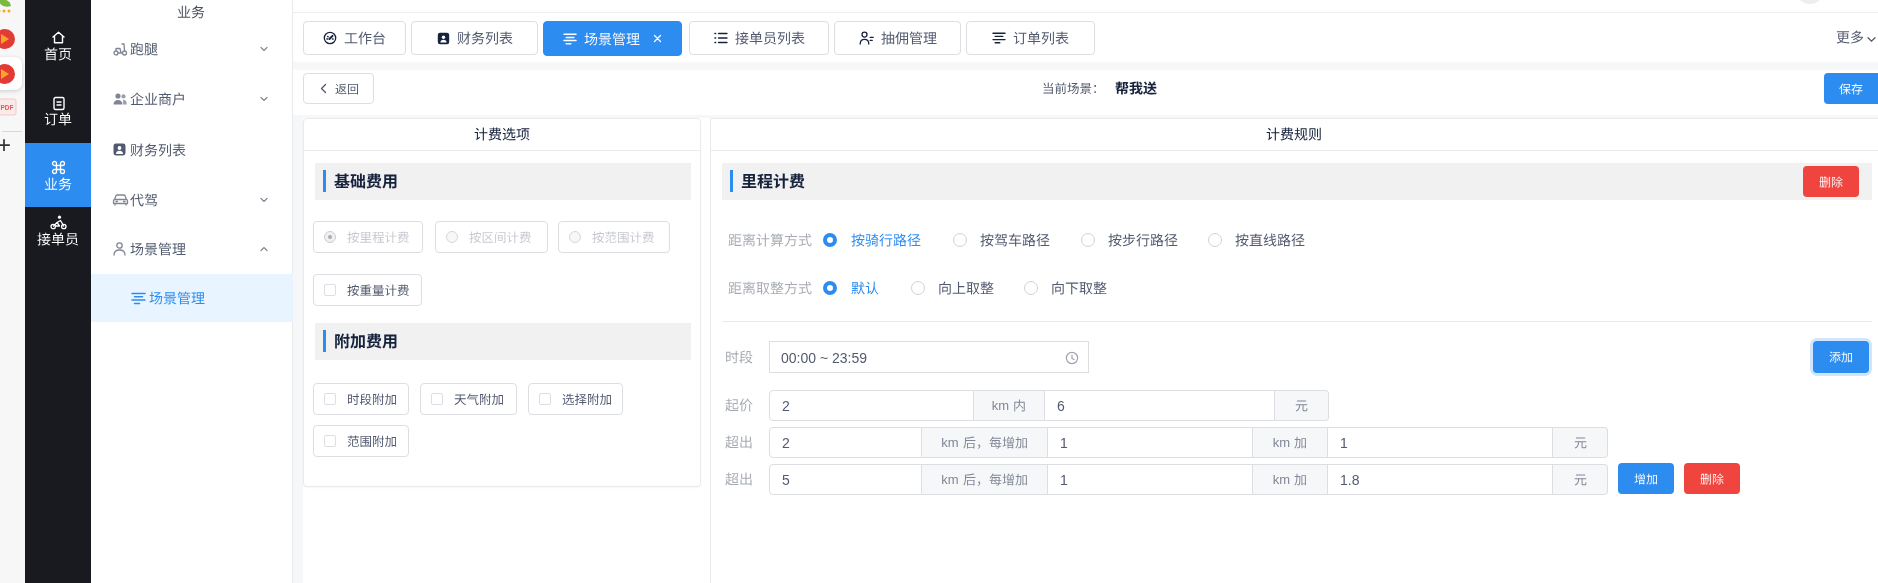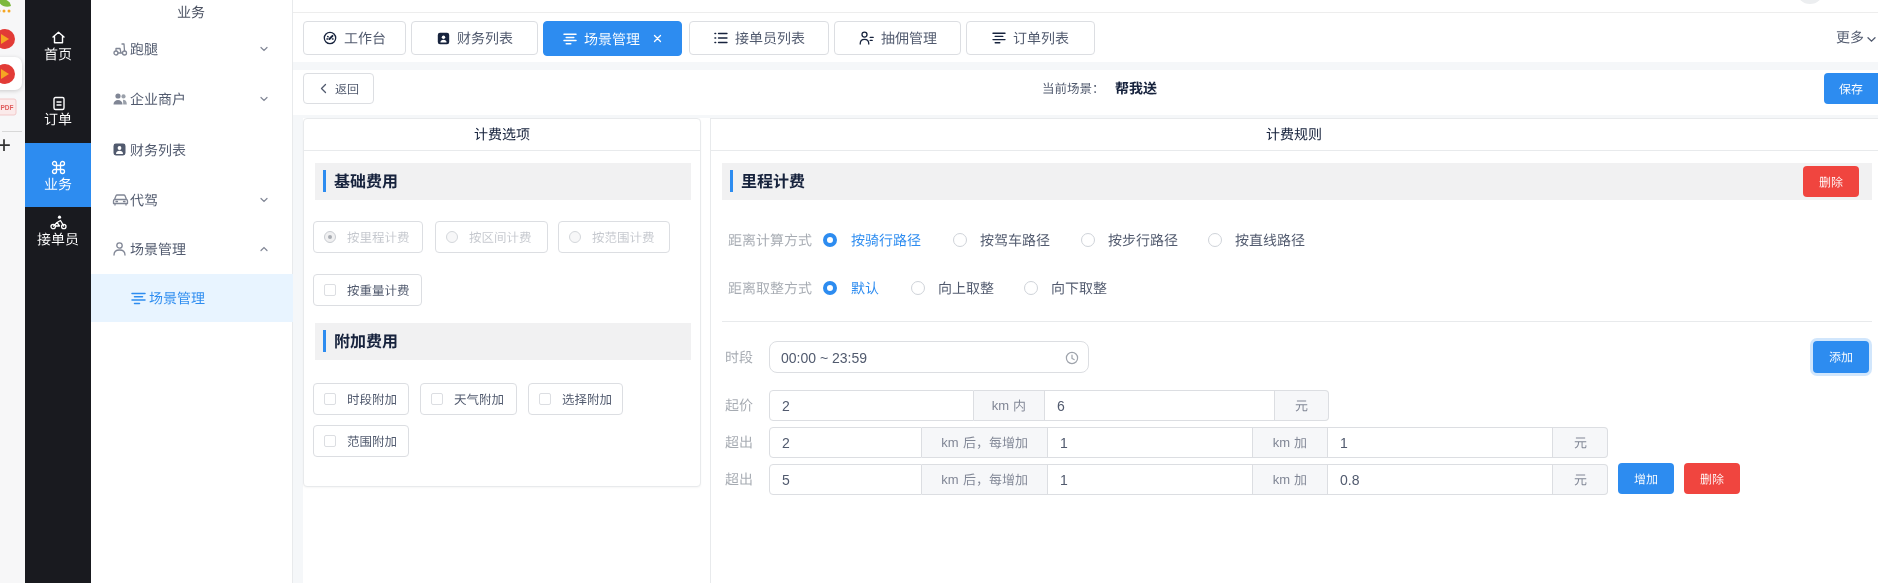--- a/index.html
+++ b/index.html
@@ -669,21 +669,21 @@
           <use href="#g6574r" x="3000"></use>
         </g>
       </svg></div>
     <div style="position:absolute;left:12px;top:203px;width:1150px;height:1px;background:#e8eaec"></div>
     <div style="position:absolute;left:15px;top:232.0px;line-height:0"><svg class="zh" width="28.0" height="14.0" viewBox="0 0 2000 1000" fill="#a6abb2">
         <g transform="translate(0,880) scale(1,-1)">
           <use href="#g65f6r" x="0"></use>
           <use href="#g6bb5r" x="1000"></use>
         </g>
       </svg></div>
-    <div style="position:absolute;left:59px;top:223px;width:320px;height:32px;border:1px solid #dcdee2;border-radius:8px;box-sizing:border-box;background:#fff">
+    <div style="position:absolute;left:59px;top:223px;width:320px;height:32px;border:1px solid #dcdee2;border-radius:0;box-sizing:border-box;background:#fff">
 <div style="position:absolute;left:11px;top:8px;font:14px &quot;Liberation Sans&quot;;color:#515a6e">00:00 ~ 23:59</div>
 <svg style="position:absolute;right:9px;top:9px" width="14" height="14" viewBox="0 0 14 14">
         <circle cx="7" cy="7" r="5.6" stroke="#9ea3ab" stroke-width="1.2" fill="none"></circle>
         <path d="M7 4.2 V7.4 L9.1 8.6" stroke="#9ea3ab" stroke-width="1.2" fill="none" stroke-linecap="round"></path>
       </svg>
     </div>
     <div style="position:absolute;left:1103px;top:223px;width:56px;height:32px;background:#2d8cf0;border-radius:4px;box-shadow:0 0 0 3px rgba(45,140,240,.22);display:flex;align-items:center;justify-content:center;line-height:0">
       <svg class="zh" width="24.0" height="12.0" viewBox="0 0 2000 1000" fill="#fff">
         <g transform="translate(0,880) scale(1,-1)">
           <use href="#g6dfbr" x="0"></use>
@@ -786,21 +786,21 @@
     </div>
     <div style="position:absolute;left:543px;top:346px;width:75px;height:31px;border:1px solid #dcdee2;border-left:none;border-radius:0;box-sizing:border-box;background:#f6f7f9;display:flex;align-items:center;justify-content:center;gap:4px;line-height:0;z-index:1">
       <span style="font:13px &quot;Liberation Sans&quot;;color:#808695">km</span>
       <svg class="zh" width="13.0" height="13.0" viewBox="0 0 1000 1000" fill="#808695">
         <g transform="translate(0,880) scale(1,-1)">
           <use href="#g52a0r" x="0"></use>
         </g>
       </svg>
     </div>
     <div style="position:absolute;left:618px;top:346px;width:225px;height:31px;border:1px solid #dcdee2;border-left:none;box-sizing:border-box;background:#fff">
-      <div style="position:absolute;left:12px;top:7px;font:14px &quot;Liberation Sans&quot;;color:#515a6e">0.8</div>
+      <div style="position:absolute;left:12px;top:7px;font:14px &quot;Liberation Sans&quot;;color:#515a6e">1.8</div>
     </div>
     <div style="position:absolute;left:843px;top:346px;width:55px;height:31px;border:1px solid #dcdee2;border-left:none;border-radius:0 4px 4px 0;box-sizing:border-box;background:#f6f7f9;display:flex;align-items:center;justify-content:center;gap:4px;line-height:0;z-index:1">
       <svg class="zh" width="13.0" height="13.0" viewBox="0 0 1000 1000" fill="#808695">
         <g transform="translate(0,880) scale(1,-1)">
           <use href="#g5143r" x="0"></use>
         </g>
       </svg>
     </div>
     <div style="position:absolute;left:908px;top:345px;width:56px;height:31px;background:#2d8cf0;border-radius:4px;display:flex;align-items:center;justify-content:center;line-height:0">
       <svg class="zh" width="24.0" height="12.0" viewBox="0 0 2000 1000" fill="#fff">

